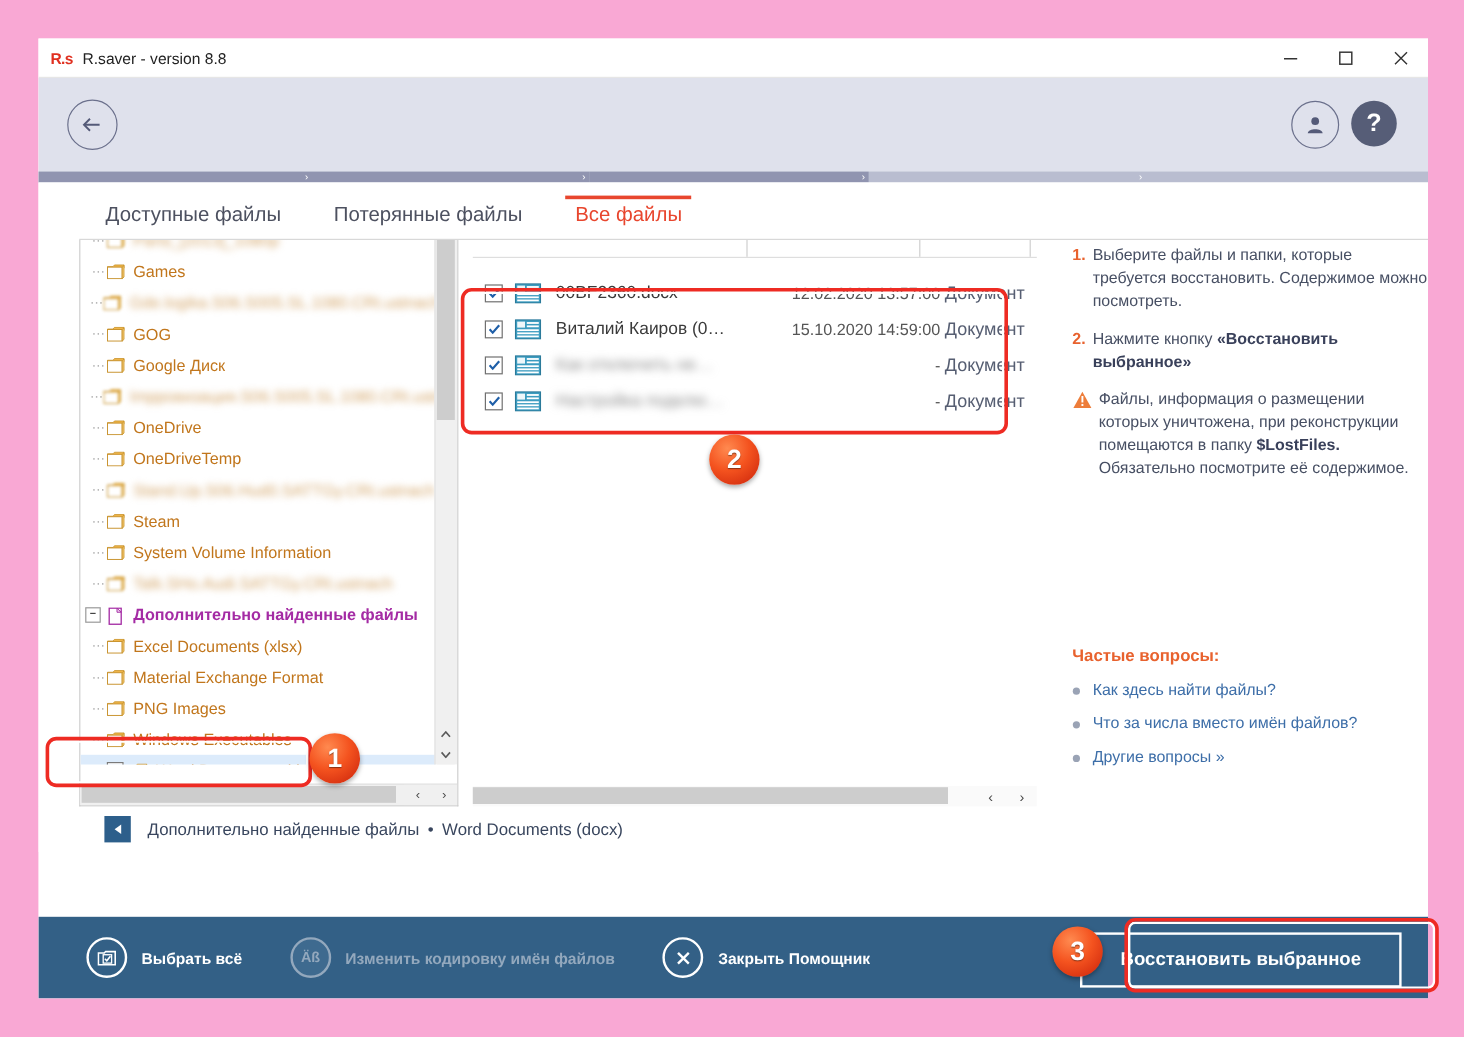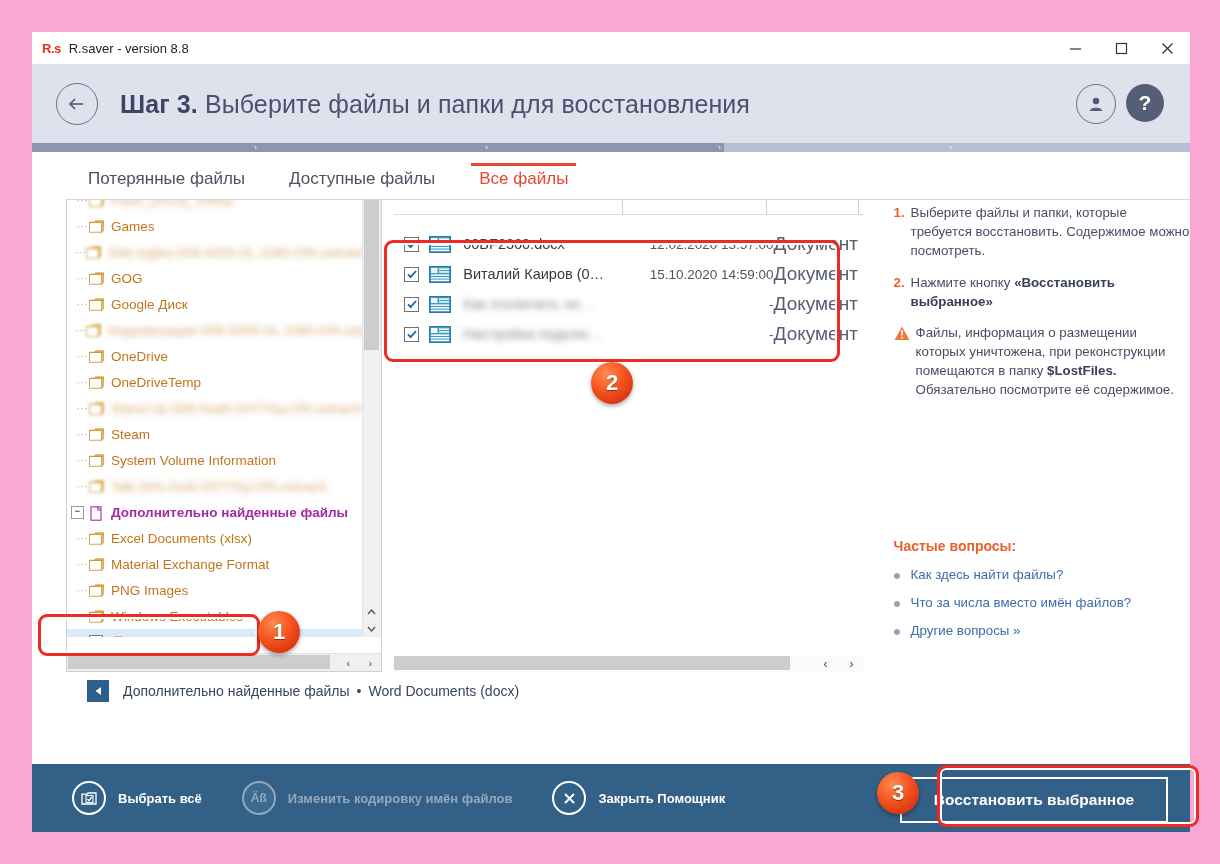--- a/index.html
+++ b/index.html
@@ -144,21 +144,21 @@
     height:30px;display:flex;align-items:center;font-size:14.5px;color:#3d3d3d;
     padding-left:10px;
   }
   .frow .fcb{
     width:13px;height:13px;border:1px solid #707070;background:#fff;
     display:flex;align-items:center;justify-content:center;margin-right:10px;flex:0 0 auto;
   }
   .docicon{width:22px;height:17px;margin-right:12px;flex:0 0 auto;}
   .fname{width:212px;white-space:nowrap;overflow:hidden;color:#3a3a3a;}
   .fdate{width:152px;text-align:right;font-size:13.5px;color:#555;}
-  .ftype{width:84px;text-align:center;padding-right:6px;font-size:19px;color:#565e72;}
+  .ftype{width:84px;text-align:center;padding-right:6px;font-size:15px;color:#565e72;}
   .frow.blurred .fname{filter:blur(3.4px);color:#8a8a8a;}
 
   .file-hscroll{
     position:absolute;left:0;right:0;bottom:0;height:17px;background:#fafafa;
   }
   .file-hthumb{position:absolute;left:0;top:1px;height:14px;width:396px;background:#cdcdcd;}
   .fsb-btn{
     position:absolute;top:0;width:24px;height:17px;display:flex;align-items:center;
     justify-content:center;font-size:12px;color:#4a4a4a;
   }
@@ -270,24 +270,20 @@
       </div>
     </div>
 
     <div class="headerband">
       <div class="back-circle">
         <svg width="20" height="16" viewBox="0 0 20 16">
           <line x1="3" y1="8" x2="16" y2="8" stroke="#545a78" stroke-width="1.6"></line>
           <polyline points="8,3 3,8 8,13" fill="none" stroke="#545a78" stroke-width="1.6"></polyline>
         </svg>
       </div>
-      <div class="step-title">
-        <b>Шаг 3.</b>
-        <span>Выберите файлы и папки для восстановления</span>
-      </div>
       <div class="hdr-icons">
         <div class="hdr-icon outline">
           <svg width="18" height="18" viewBox="0 0 18 18">
             <circle cx="9" cy="6" r="3.2" fill="#545a78"></circle>
             <path d="M2.8 16 C3.2 11.5 14.8 11.5 15.2 16 Z" fill="#545a78"></path>
           </svg>
         </div>
         <div class="hdr-icon filled">?</div>
       </div>
     </div>
@@ -302,22 +298,22 @@
         <div class="seg done" style="width: 233px;">
           <div class="chev" style="right: 0px;">›</div>
         </div>
         <div class="seg todo" style="width: 231px;">
           <div class="chev" style="right: 0px;">›</div>
         </div>
         <div class="seg todo" style="width: 235px;"></div>
       </div>
 
     <div class="tabsrow">
+        <div class="tab">Доступные файлы</div>
         <div class="tab">Потерянные файлы</div>
-        <div class="tab">Доступные файлы</div>
         <div class="tab active">Все файлы</div>
       </div>
 
     <div class="main">
 
       <div class="treepanel">
         <div class="tree" style="margin-top: -13px;">
             <div class="tnode blurred">
               <span class="dots">⋯</span>
               <span class="folder">

